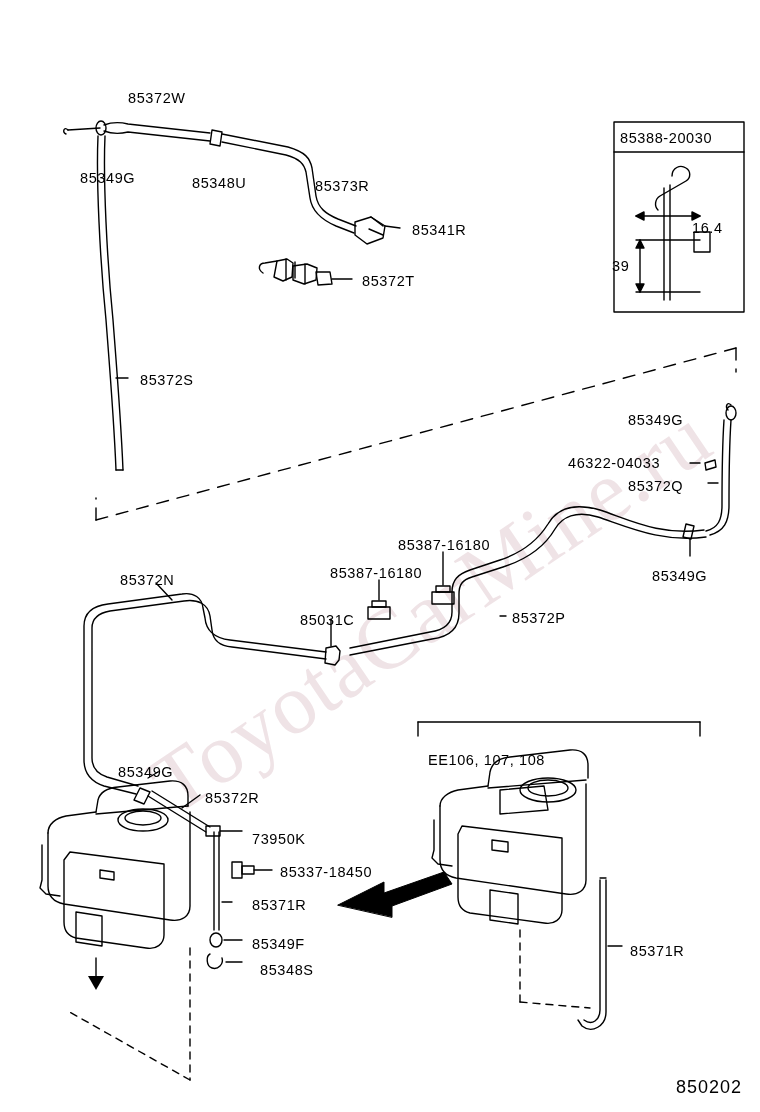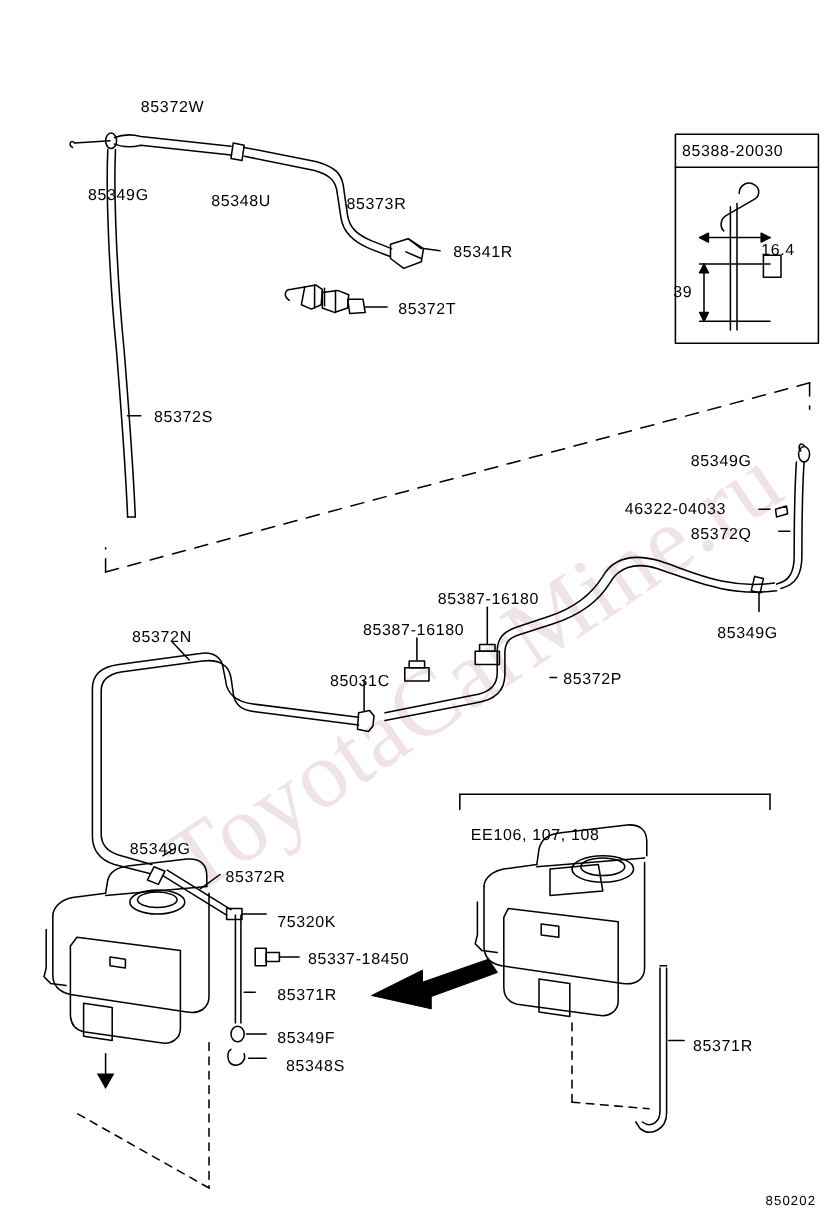--- a/index.html
+++ b/index.html
@@ -52,21 +52,21 @@
     letter-spacing: 0.6px;
     color: #000000;
     white-space: nowrap;
     text-align: center;
   }
   .code-bottom {
     position: absolute;
     right: 18px;
     bottom: 14px;
     font-family: "Liberation Sans", sans-serif;
-    font-size: 12px;
+    font-size: 18px;
     letter-spacing: 1px;
     color: #000;
   }
 </style>
 </head>
 <body>
 
 <div id="page">
 
   <div class="wm">
@@ -258,21 +258,21 @@
   <div class="lbl" style="left:568px; top:455px;">46322-04033</div>
   <div class="lbl" style="left:628px; top:478px;">85372Q</div>
   <div class="lbl" style="left:652px; top:568px;">85349G</div>
   <div class="lbl" style="left:398px; top:537px;">85387-16180</div>
   <div class="lbl" style="left:330px; top:565px;">85387-16180</div>
   <div class="lbl" style="left:120px; top:572px;">85372N</div>
   <div class="lbl" style="left:300px; top:612px;">85031C</div>
   <div class="lbl" style="left:512px; top:610px;">85372P</div>
   <div class="lbl" style="left:118px; top:764px;">85349G</div>
   <div class="lbl" style="left:205px; top:790px;">85372R</div>
-  <div class="lbl" style="left:252px; top:831px;">75320K</div>
+  <div class="lbl" style="left:252px; top:831px;">73950K</div>
   <div class="lbl" style="left:280px; top:864px;">85337-18450</div>
   <div class="lbl" style="left:252px; top:897px;">85371R</div>
   <div class="lbl" style="left:252px; top:936px;">85349F</div>
   <div class="lbl" style="left:260px; top:962px;">85348S</div>
   <div class="lbl" style="left:630px; top:943px;">85371R</div>
 
   <div class="code-bottom">850202</div>
 
 </div>
 

